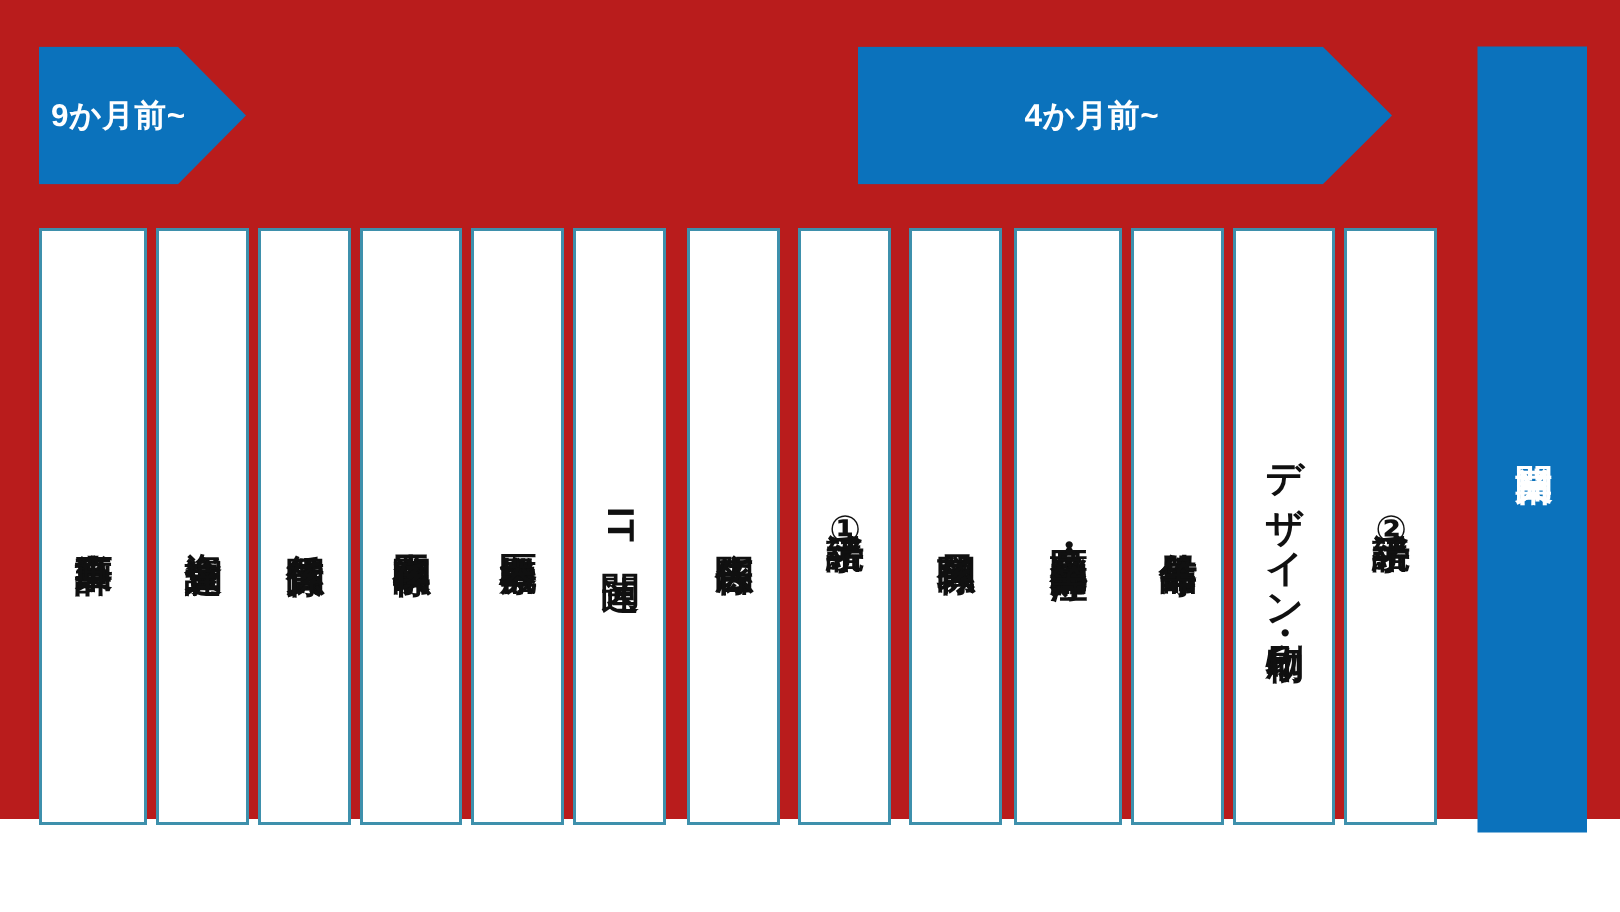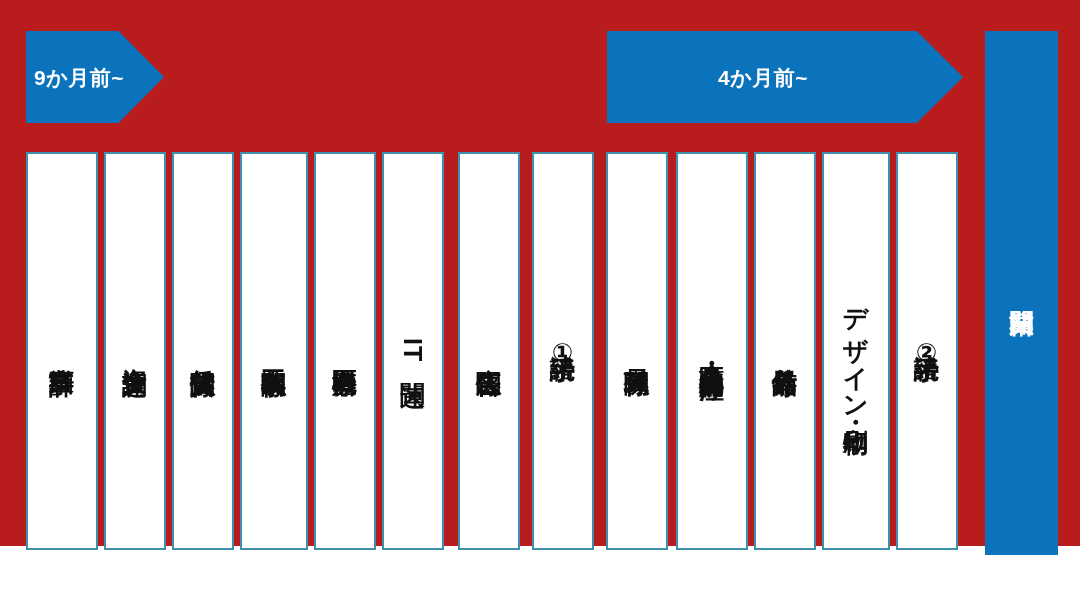--- a/index.html
+++ b/index.html
@@ -46,21 +46,21 @@
     font-size: 21px;
     font-weight: bold;
     letter-spacing: 0.5px;
     white-space: nowrap;
     line-height: 1;
   }
   .phase-arrow.a1 { left: 26px;  width: 138px; clip-path: polygon(0 0, 67% 0, 100% 50%, 67% 100%, 0 100%); }
   .phase-arrow.a1 .phase-label { transform: translateX(-16px); }
   .phase-arrow.a2 { left: 173px; width: 425px; clip-path: polygon(0 0, 89% 0, 100% 50%, 89% 100%, 0 100%); }
   .phase-arrow.a2 .phase-label { transform: translateX(-22px); }
-  .phase-arrow.a3 { left: 607px; width: 356px; clip-path: polygon(0 0, 87% 0, 100% 50%, 87% 100%, 0 100%); }
+  .phase-arrow.a3 { left: 572px; width: 356px; clip-path: polygon(0 0, 87% 0, 100% 50%, 87% 100%, 0 100%); }
   .phase-arrow.a3 .phase-label { transform: translateX(-22px); }
 
   
   .task-strip {
     position: absolute;
     left: 0;
     top: 152px;
     width: 1080px;
     height: 400px;
   }

